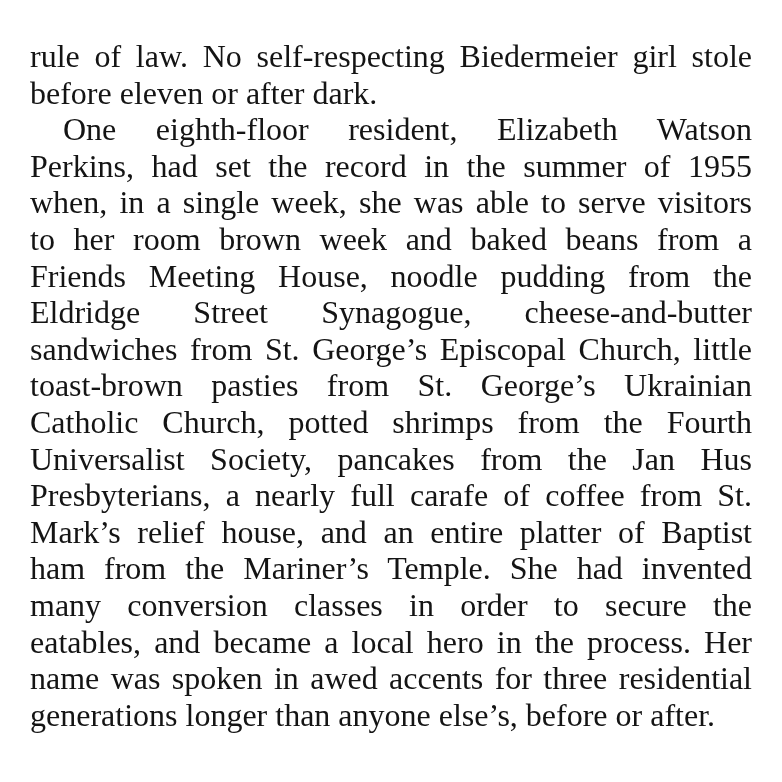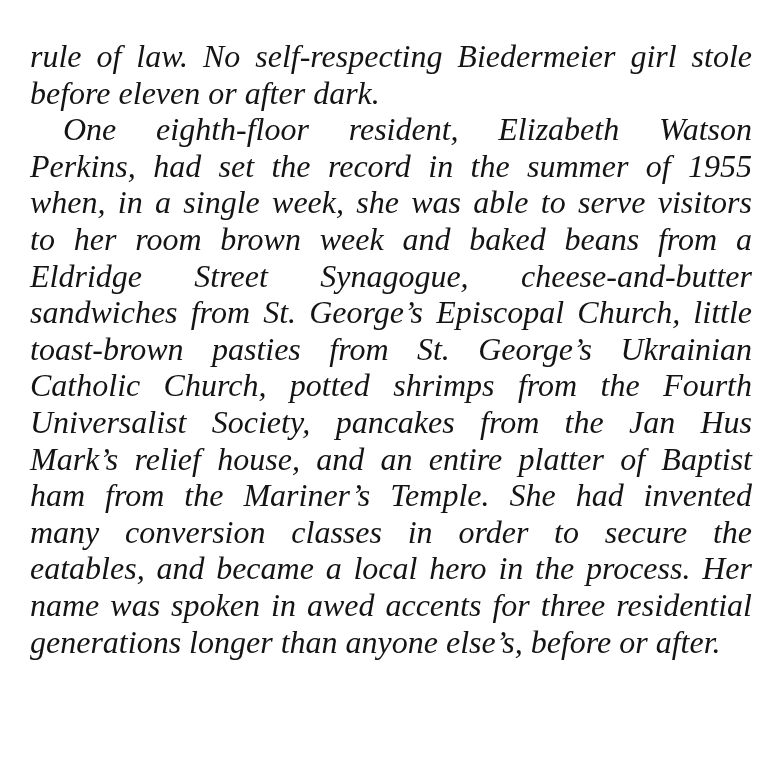--- a/index.html
+++ b/index.html
@@ -20,45 +20,46 @@
     font-size: 32px;
     line-height: 36.6px;
     color: #141414;
     letter-spacing: 0px;
   }
   .line {
     text-align: justify;
     
     text-align-last: justify;
     white-space: normal;
-    font-style: italic;
   }
   .line.para-end {
     text-align-last: auto; 
   }
   .line.indent {
     text-indent: 33px;
   }
 </style>
 </head>
 <body>
 
 <div class="page">
   <div class="text-block">
     <div class="line">rule of law. No self-respecting Biedermeier girl stole</div>
     <div class="line para-end">before eleven or after dark.</div>
     <div class="line indent">One eighth-floor resident, Elizabeth Watson</div>
     <div class="line">Perkins, had set the record in the summer of 1955</div>
     <div class="line">when, in a single week, she was able to serve visitors</div>
     <div class="line">to her room brown week and baked beans from a</div>
+    <div class="line">Friends Meeting House, noodle pudding from the</div>
     <div class="line">Eldridge Street Synagogue, cheese-and-butter</div>
     <div class="line">sandwiches from St. George’s Episcopal Church, little</div>
     <div class="line">toast-brown pasties from St. George’s Ukrainian</div>
     <div class="line">Catholic Church, potted shrimps from the Fourth</div>
     <div class="line">Universalist Society, pancakes from the Jan Hus</div>
+    <div class="line">Presbyterians, a nearly full carafe of coffee from St.</div>
     <div class="line">Mark’s relief house, and an entire platter of Baptist</div>
     <div class="line">ham from the Mariner’s Temple. She had invented</div>
     <div class="line">many conversion classes in order to secure the</div>
     <div class="line">eatables, and became a local hero in the process. Her</div>
     <div class="line">name was spoken in awed accents for three residential</div>
     <div class="line para-end">generations longer than anyone else’s, before or after.</div>
   </div>
 </div>
 
 </body></html>

